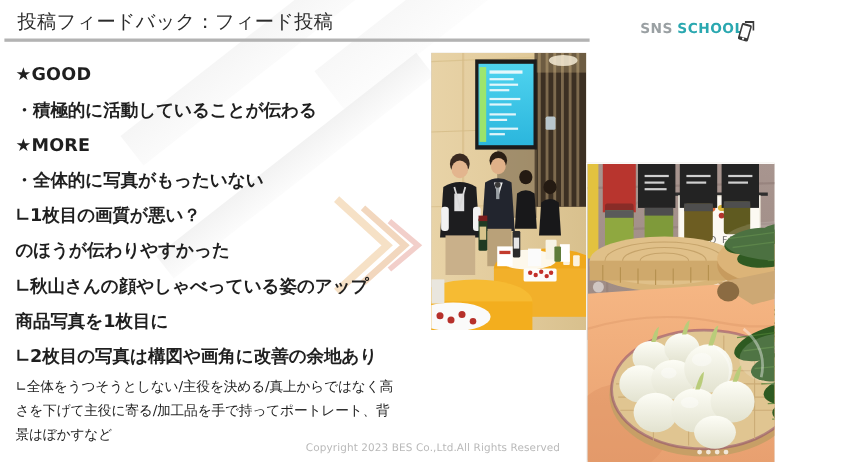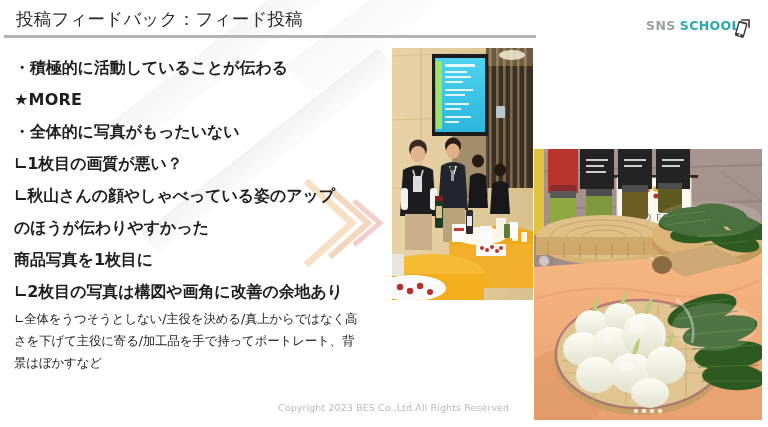--- a/index.html
+++ b/index.html
@@ -2,21 +2,21 @@
 <html><head>
 <meta charset="utf-8">
 <style>
   html, body {
     margin: 0;
     padding: 0;
     background: #ffffff;
   }
   #slide {
     position: relative;
-    width: 768px;
+    width: 704px;
     height: 427px;
     background: #ffffff;
     overflow: hidden;
     font-family: "DejaVu Sans", "Liberation Sans", sans-serif;
   }
 
   
   .wm-band {
     position: absolute;
     background: linear-gradient(180deg, #f4f4f4 0%, #fafafa 100%);
@@ -181,26 +181,27 @@
       <g transform="rotate(16 8 10)">
         <rect x="3.5" y="2.5" width="9.5" height="15.5" rx="1.6" fill="#3a3a3a"></rect>
         <rect x="4.9" y="4.3" width="6.7" height="10.6" fill="#ffffff"></rect>
         <circle cx="8.25" cy="16.3" r="1" fill="#ffffff"></circle>
       </g>
       <path d="M9 1 L16 1 L16 8" fill="none" stroke="#3a3a3a" stroke-width="1.6" stroke-linecap="square"></path>
     </svg>
   </div>
 
   <div class="bullets">
+    <div class="line head">★GOOD</div>
     <div class="line body">・積極的に活動していることが伝わる</div>
     <div class="line head">★MORE</div>
     <div class="line body">・全体的に写真がもったいない</div>
     <div class="line body">∟1枚目の画質が悪い？</div>
+    <div class="line body">のほうが伝わりやすかった</div>
     <div class="line body">∟秋山さんの顔やしゃべっている姿のアップ</div>
-    <div class="line body">のほうが伝わりやすかった</div>
     <div class="line body">商品写真を1枚目に</div>
     <div class="line body">∟2枚目の写真は構図や画角に改善の余地あり</div>
     <div class="line small">∟全体をうつそうとしない/主役を決める/真上からではなく高</div>
     <div class="line small">さを下げて主役に寄る/加工品を手で持ってポートレート、背</div>
     <div class="line small">景はぼかすなど</div>
   </div>
 
   <div class="photo" id="photo-event">
     <svg viewBox="0 0 141 252" preserveAspectRatio="none">
       <defs>

